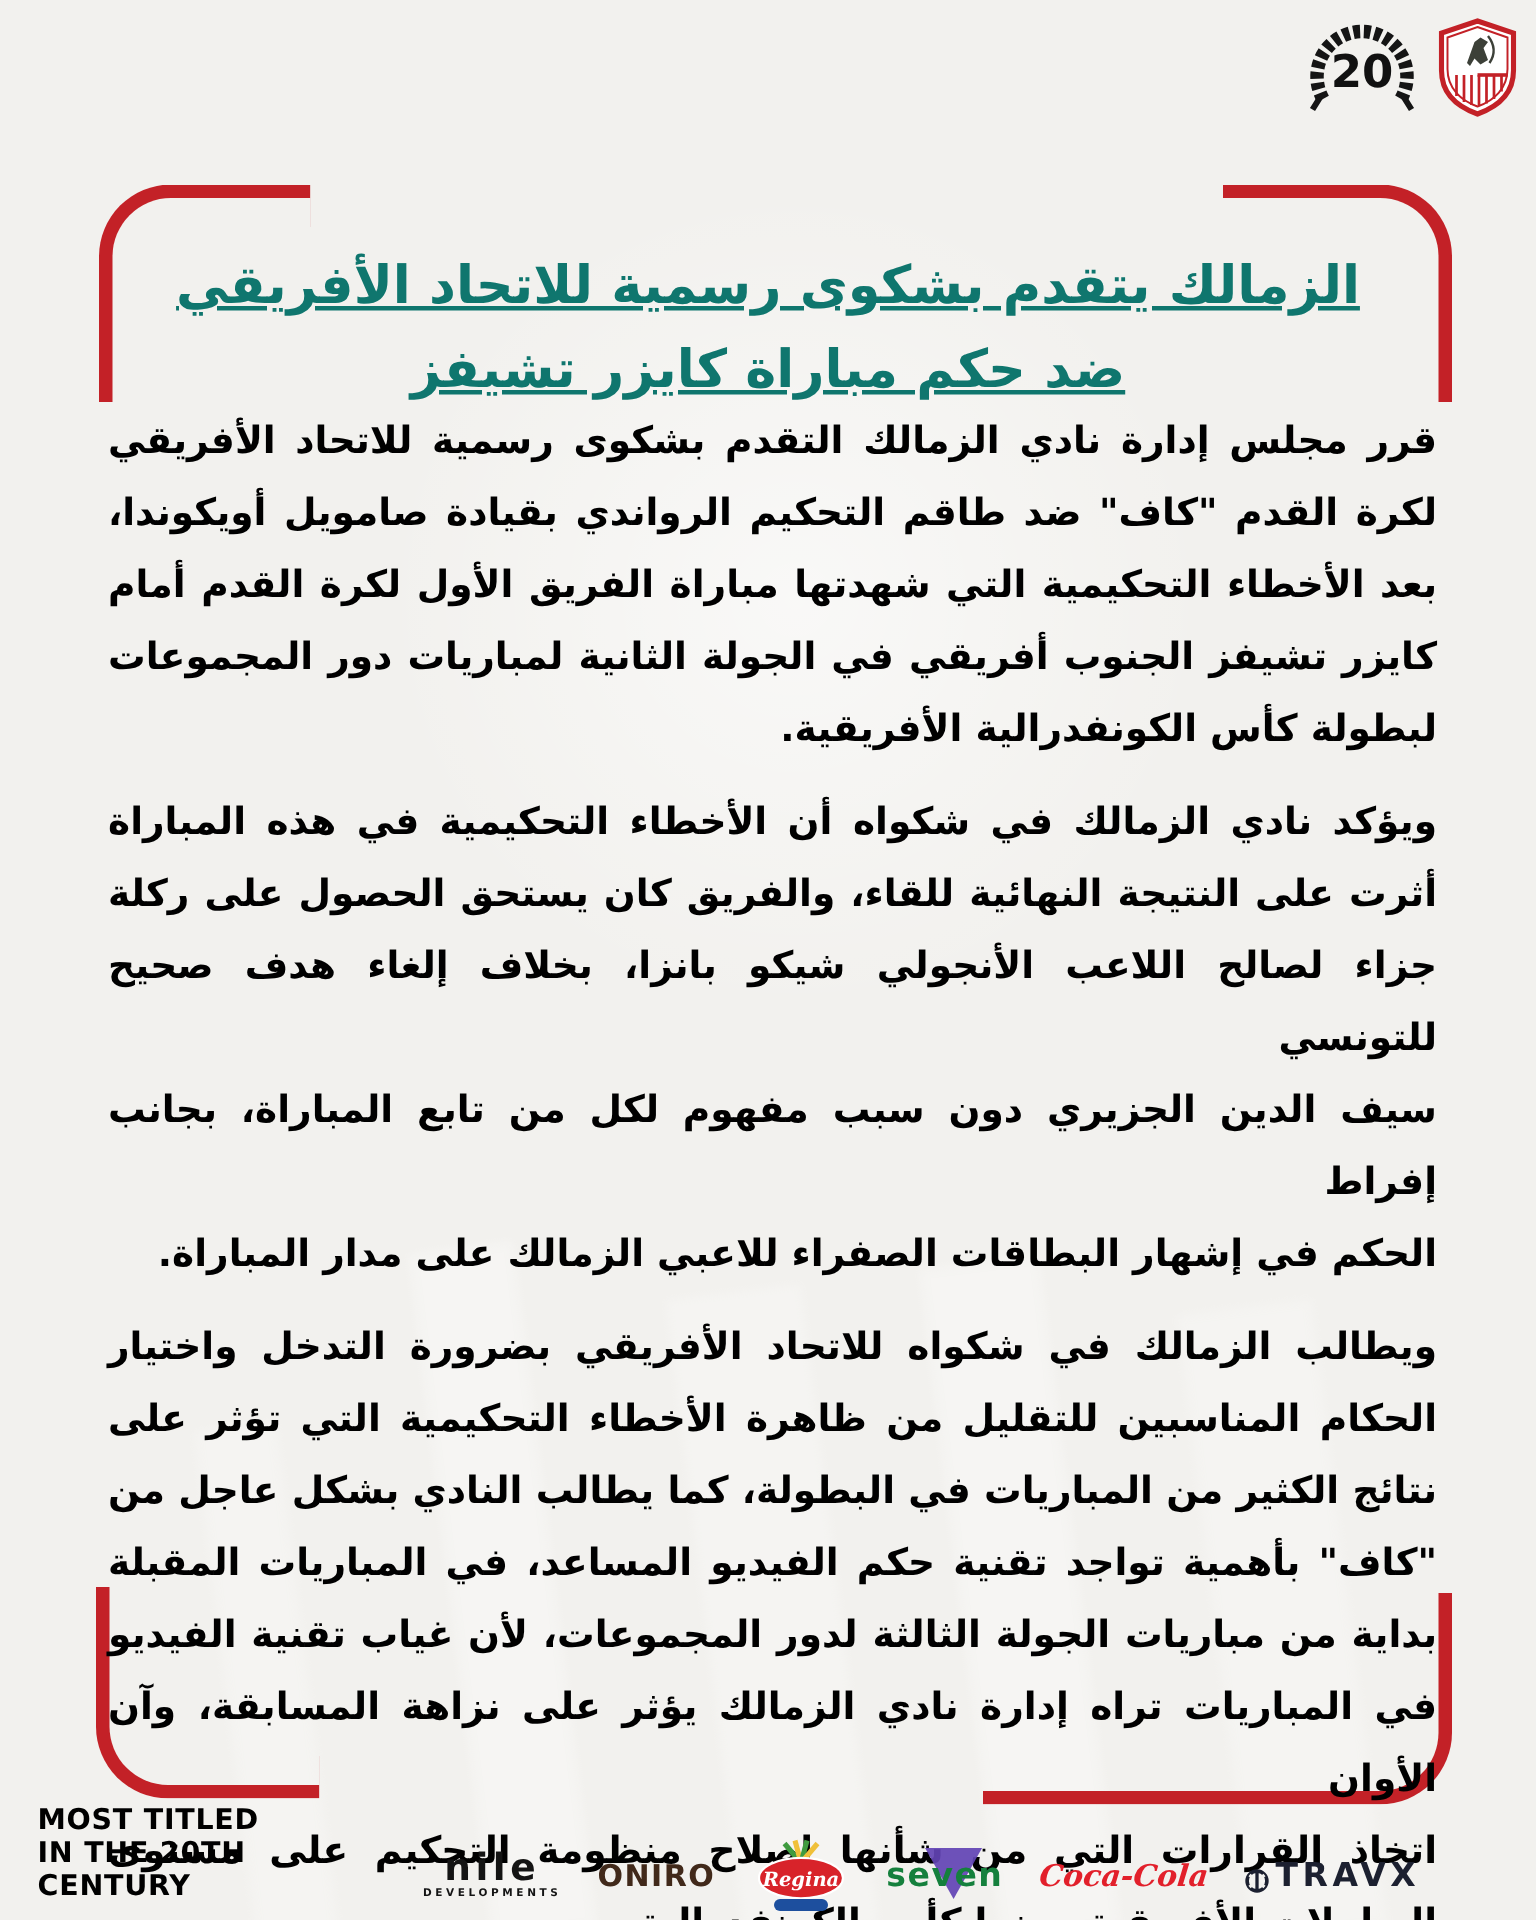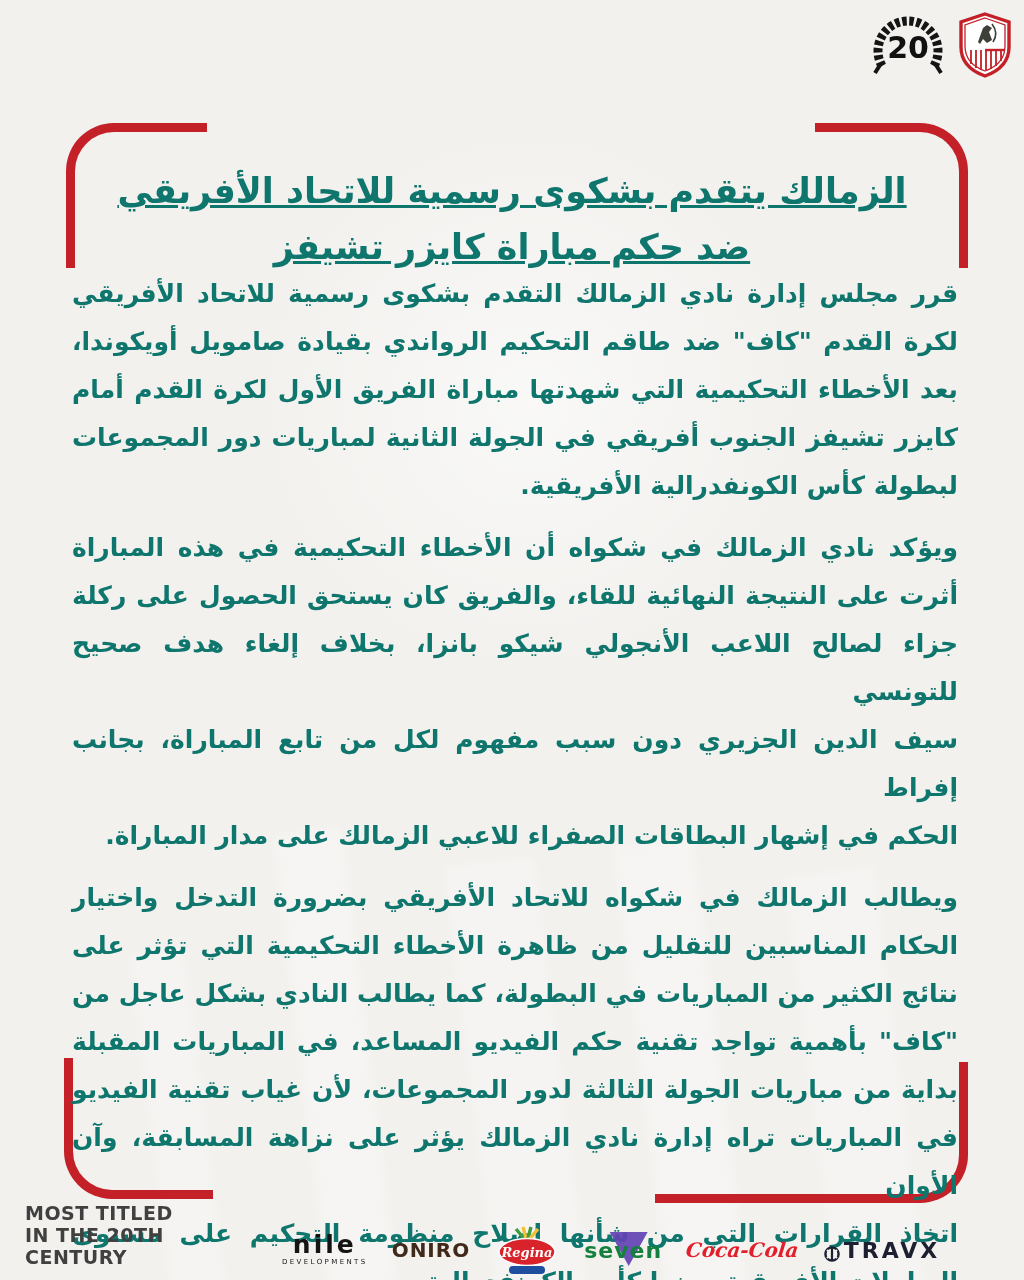--- a/index.html
+++ b/index.html
@@ -31,31 +31,31 @@
     border-bottom-width:9px;border-left-width:9px;border-bottom-left-radius:48px;}
   .bracket.br{right:56px;top:1062px;width:304px;height:132px;
     border-bottom-width:9px;border-right-width:9px;border-bottom-right-radius:48px;}
   
   .headline{position:absolute;top:140px;left:80px;right:80px;
     direction:rtl;text-align:center;font-weight:bold;
     font-size:35px;line-height:56px;color:#0f766e;text-decoration:underline;}
   
   .body-text{position:absolute;top:270px;left:72px;right:66px;direction:rtl;}
   .para{margin:0 0 14px 0;}
-  .line{font-size:25px;font-weight:bold;line-height:48px;color:#0f766e;
+  .line{font-size:25px;font-weight:bold;line-height:48px;color:#000000;
     direction:rtl;text-align:justify;text-align-last:justify;white-space:normal;}
   .line.last{text-align-last:right;}
   
   .most-titled{position:absolute;left:25px;top:1202px;
-    font-size:19px;font-weight:800;line-height:22px;letter-spacing:.5px;color:#404040;}
+    font-size:19px;font-weight:800;line-height:22px;letter-spacing:.5px;color:#000000;}
   .sponsors{position:absolute;left:282px;top:1222px;height:56px;
     display:flex;align-items:center;gap:24px;}
   .sp{display:flex;flex-direction:column;align-items:center;justify-content:center;}
   .nile-word{font-size:25px;font-weight:800;letter-spacing:3px;color:#141414;line-height:22px;}
-  .nile-sub{font-size:7px;font-weight:normal;letter-spacing:2.4px;color:#141414;margin-top:2px;}
+  .nile-sub{font-size:7px;font-weight:bold;letter-spacing:2.4px;color:#141414;margin-top:2px;}
   .oniro-word{font-size:20px;font-weight:800;letter-spacing:1px;color:#41291a;}
   .seven-wrap{position:relative;display:inline-block;}
   .seven-tri{position:absolute;left:50%;top:-6px;transform:translateX(-35%);
     width:0;height:0;border-left:19px solid transparent;border-right:19px solid transparent;
     border-top:34px solid #6243b4;opacity:.92;}
   .seven-word{position:relative;font-size:22px;font-weight:bold;color:#15803d;letter-spacing:1px;}
   .coke-word{font-family:"DejaVu Serif","Liberation Serif",serif;font-style:italic;
     font-weight:bold;font-size:20px;color:#e2202b;transform:skewX(-6deg);letter-spacing:0px;}
   .travx-wrap{display:flex;align-items:flex-end;gap:3px;}
   .travx-word{font-size:22px;font-weight:bold;letter-spacing:3px;color:#1c2030;}

